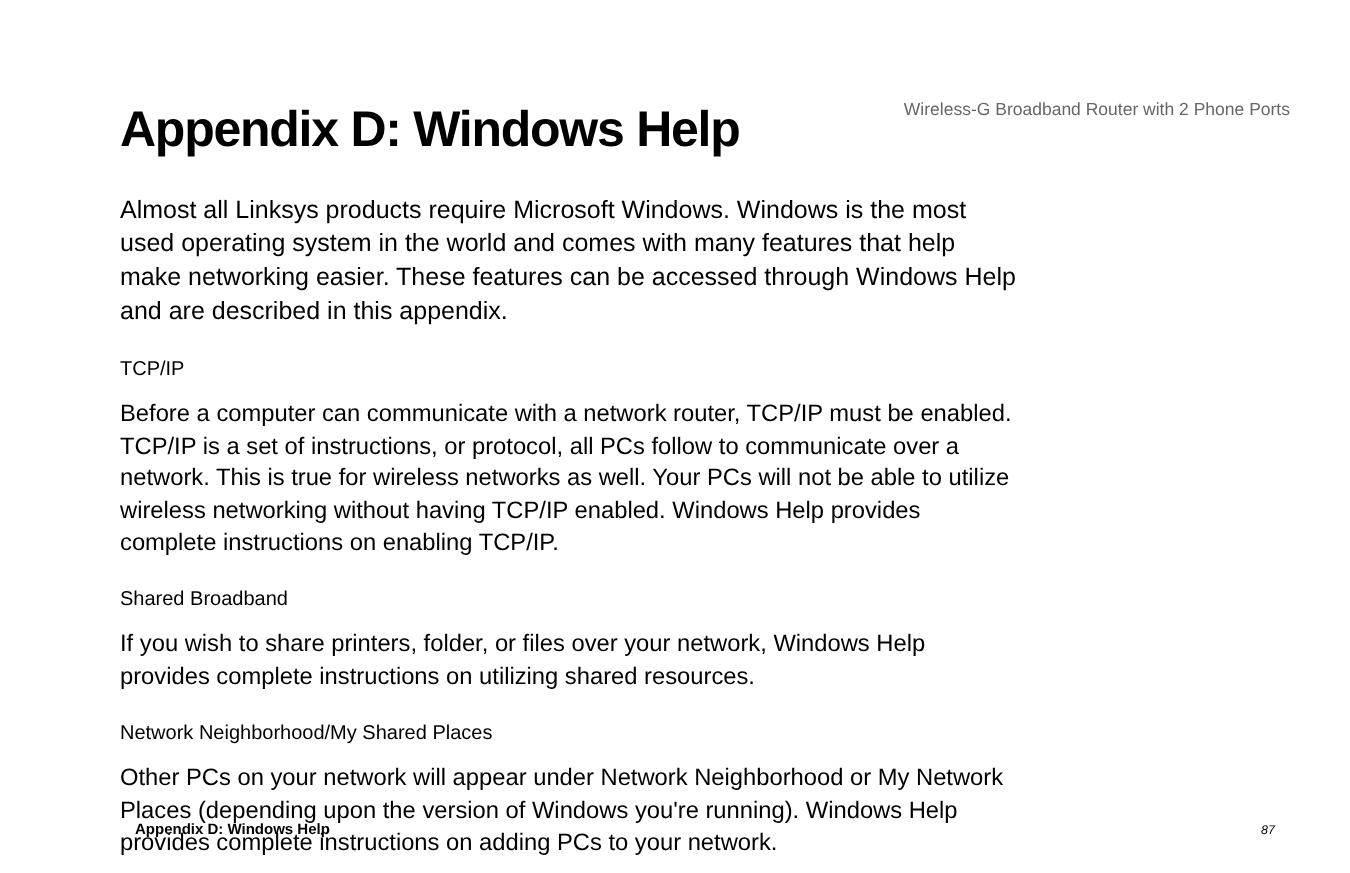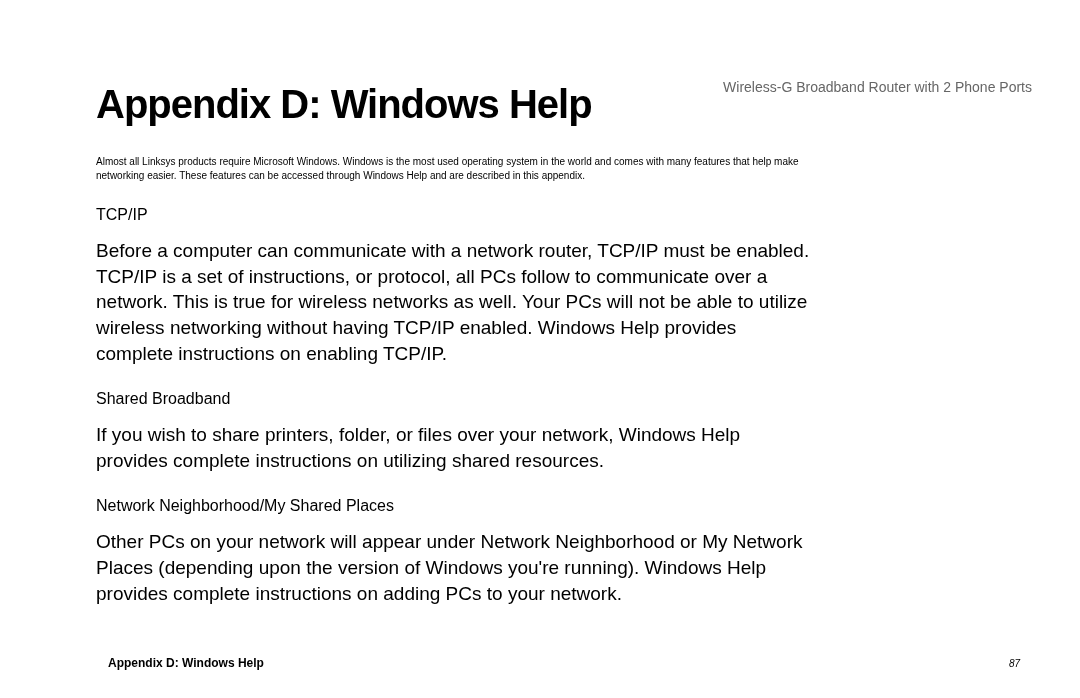--- a/index.html
+++ b/index.html
@@ -26,21 +26,21 @@
     }
     .main-title {
       font-size: 40px;
       font-weight: 900;
       letter-spacing: -1px;
       margin-top: 18px;
       margin-bottom: 28px;
       font-family: Arial Black, Arial, sans-serif;
     }
     .intro-text {
-      font-size: 10px;
+      font-size: 20px;
       line-height: 1.35;
       margin-bottom: 24px;
       max-width: 720px;
     }
     .section-heading {
       font-size: 16px;
       font-weight: 400;
       margin-bottom: 14px;
       margin-top: 6px;
     }

